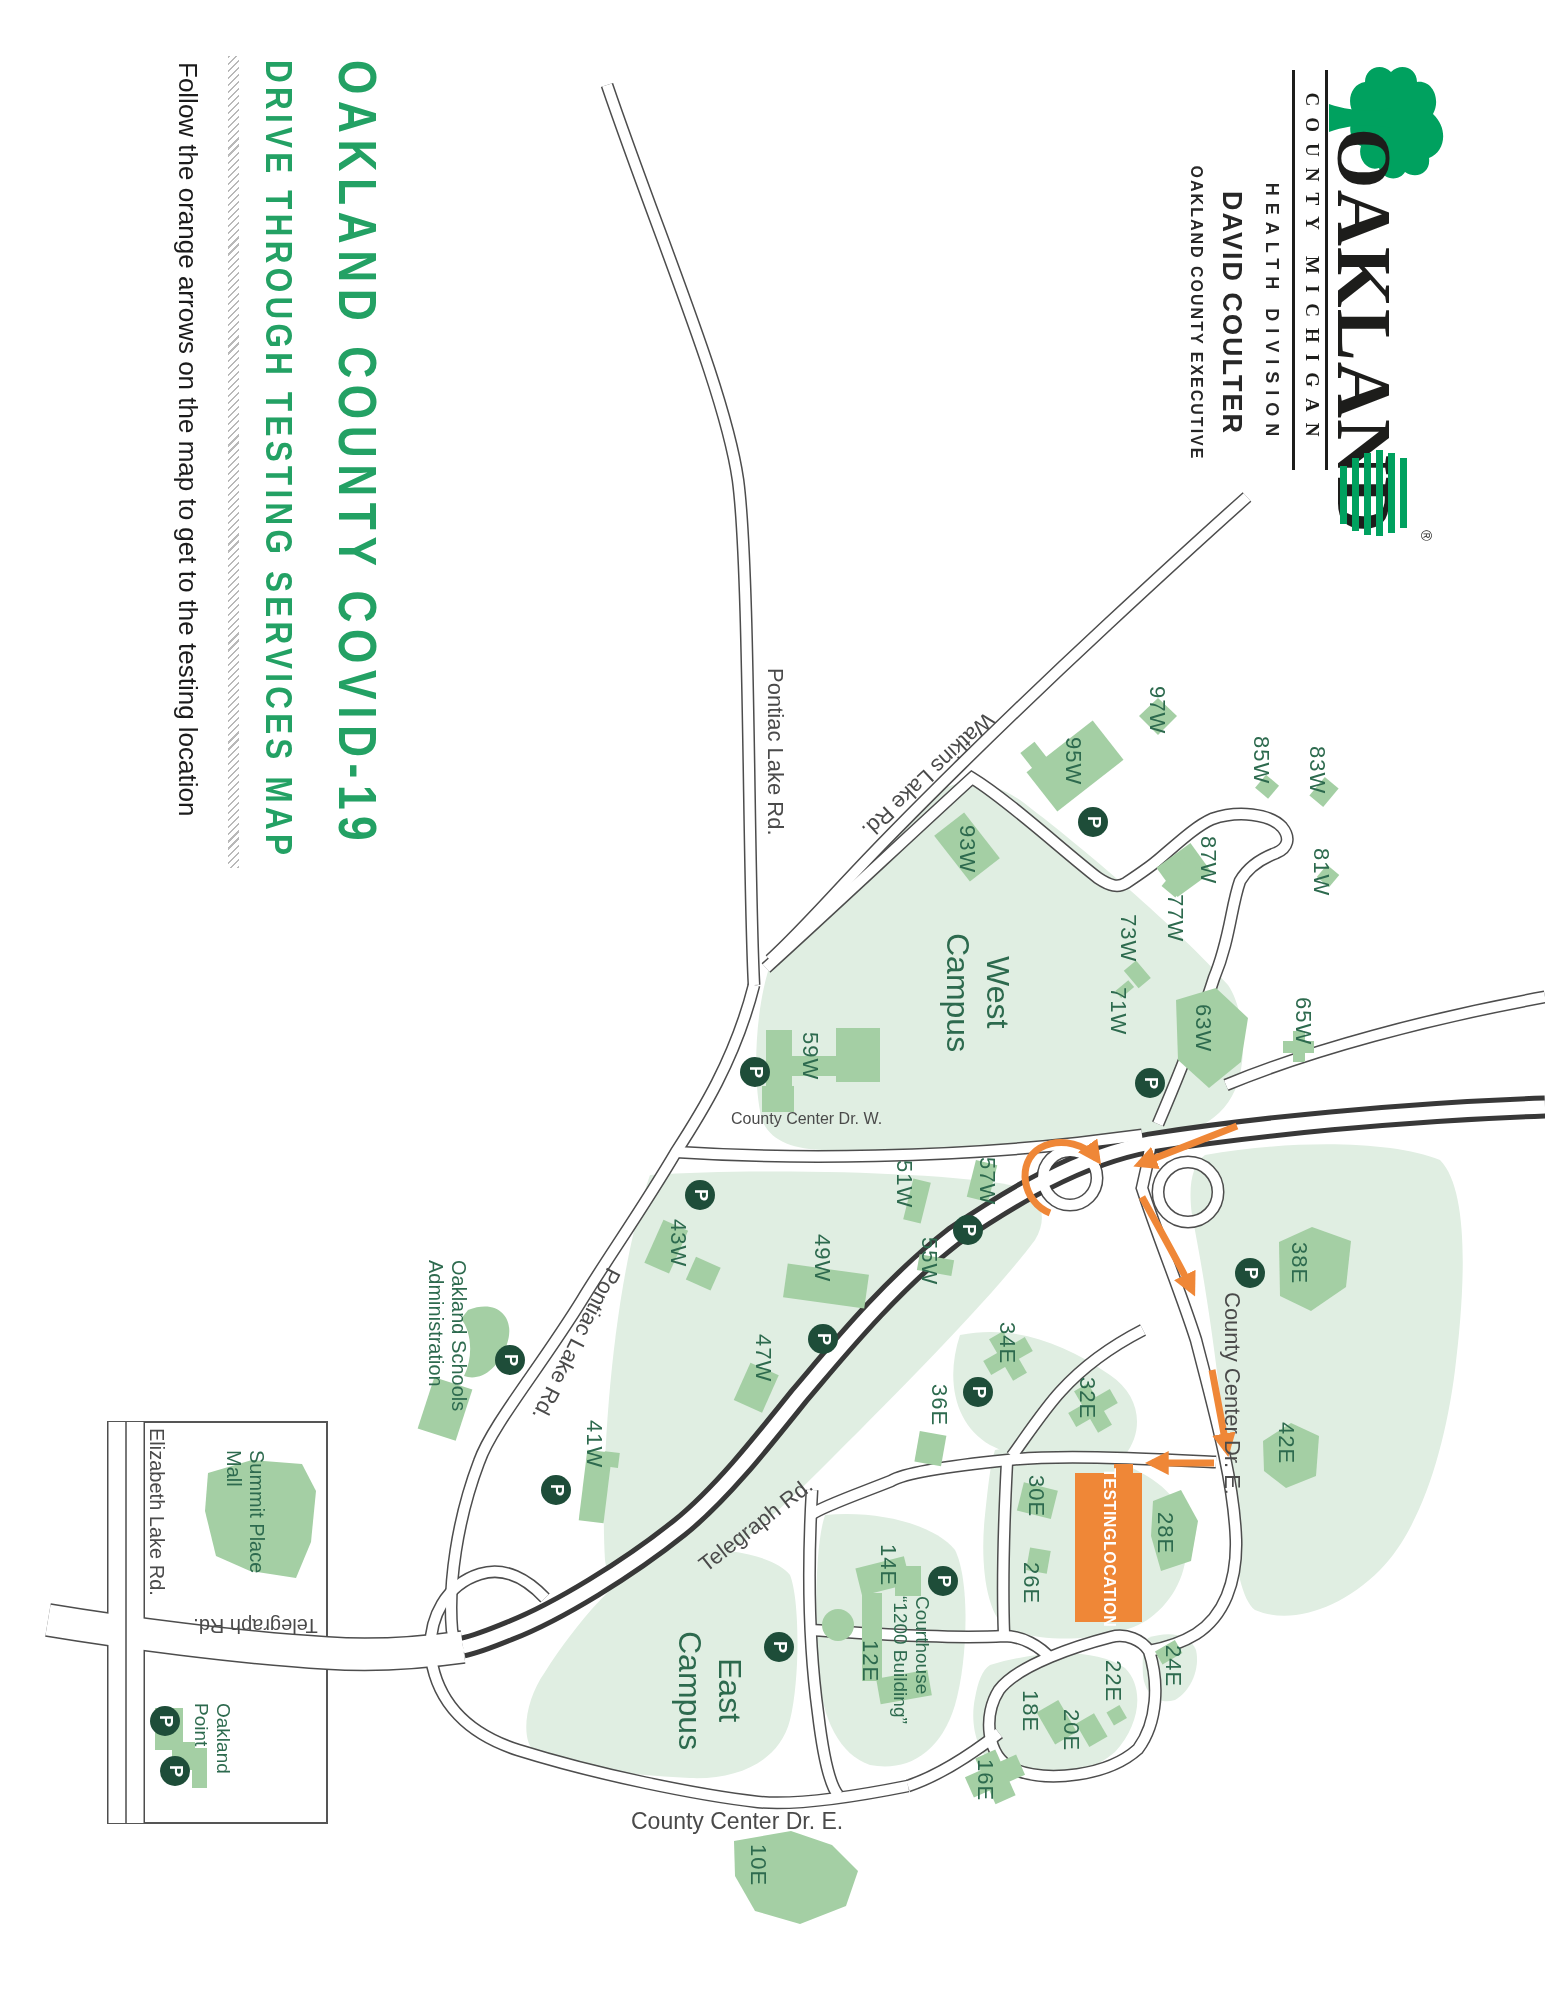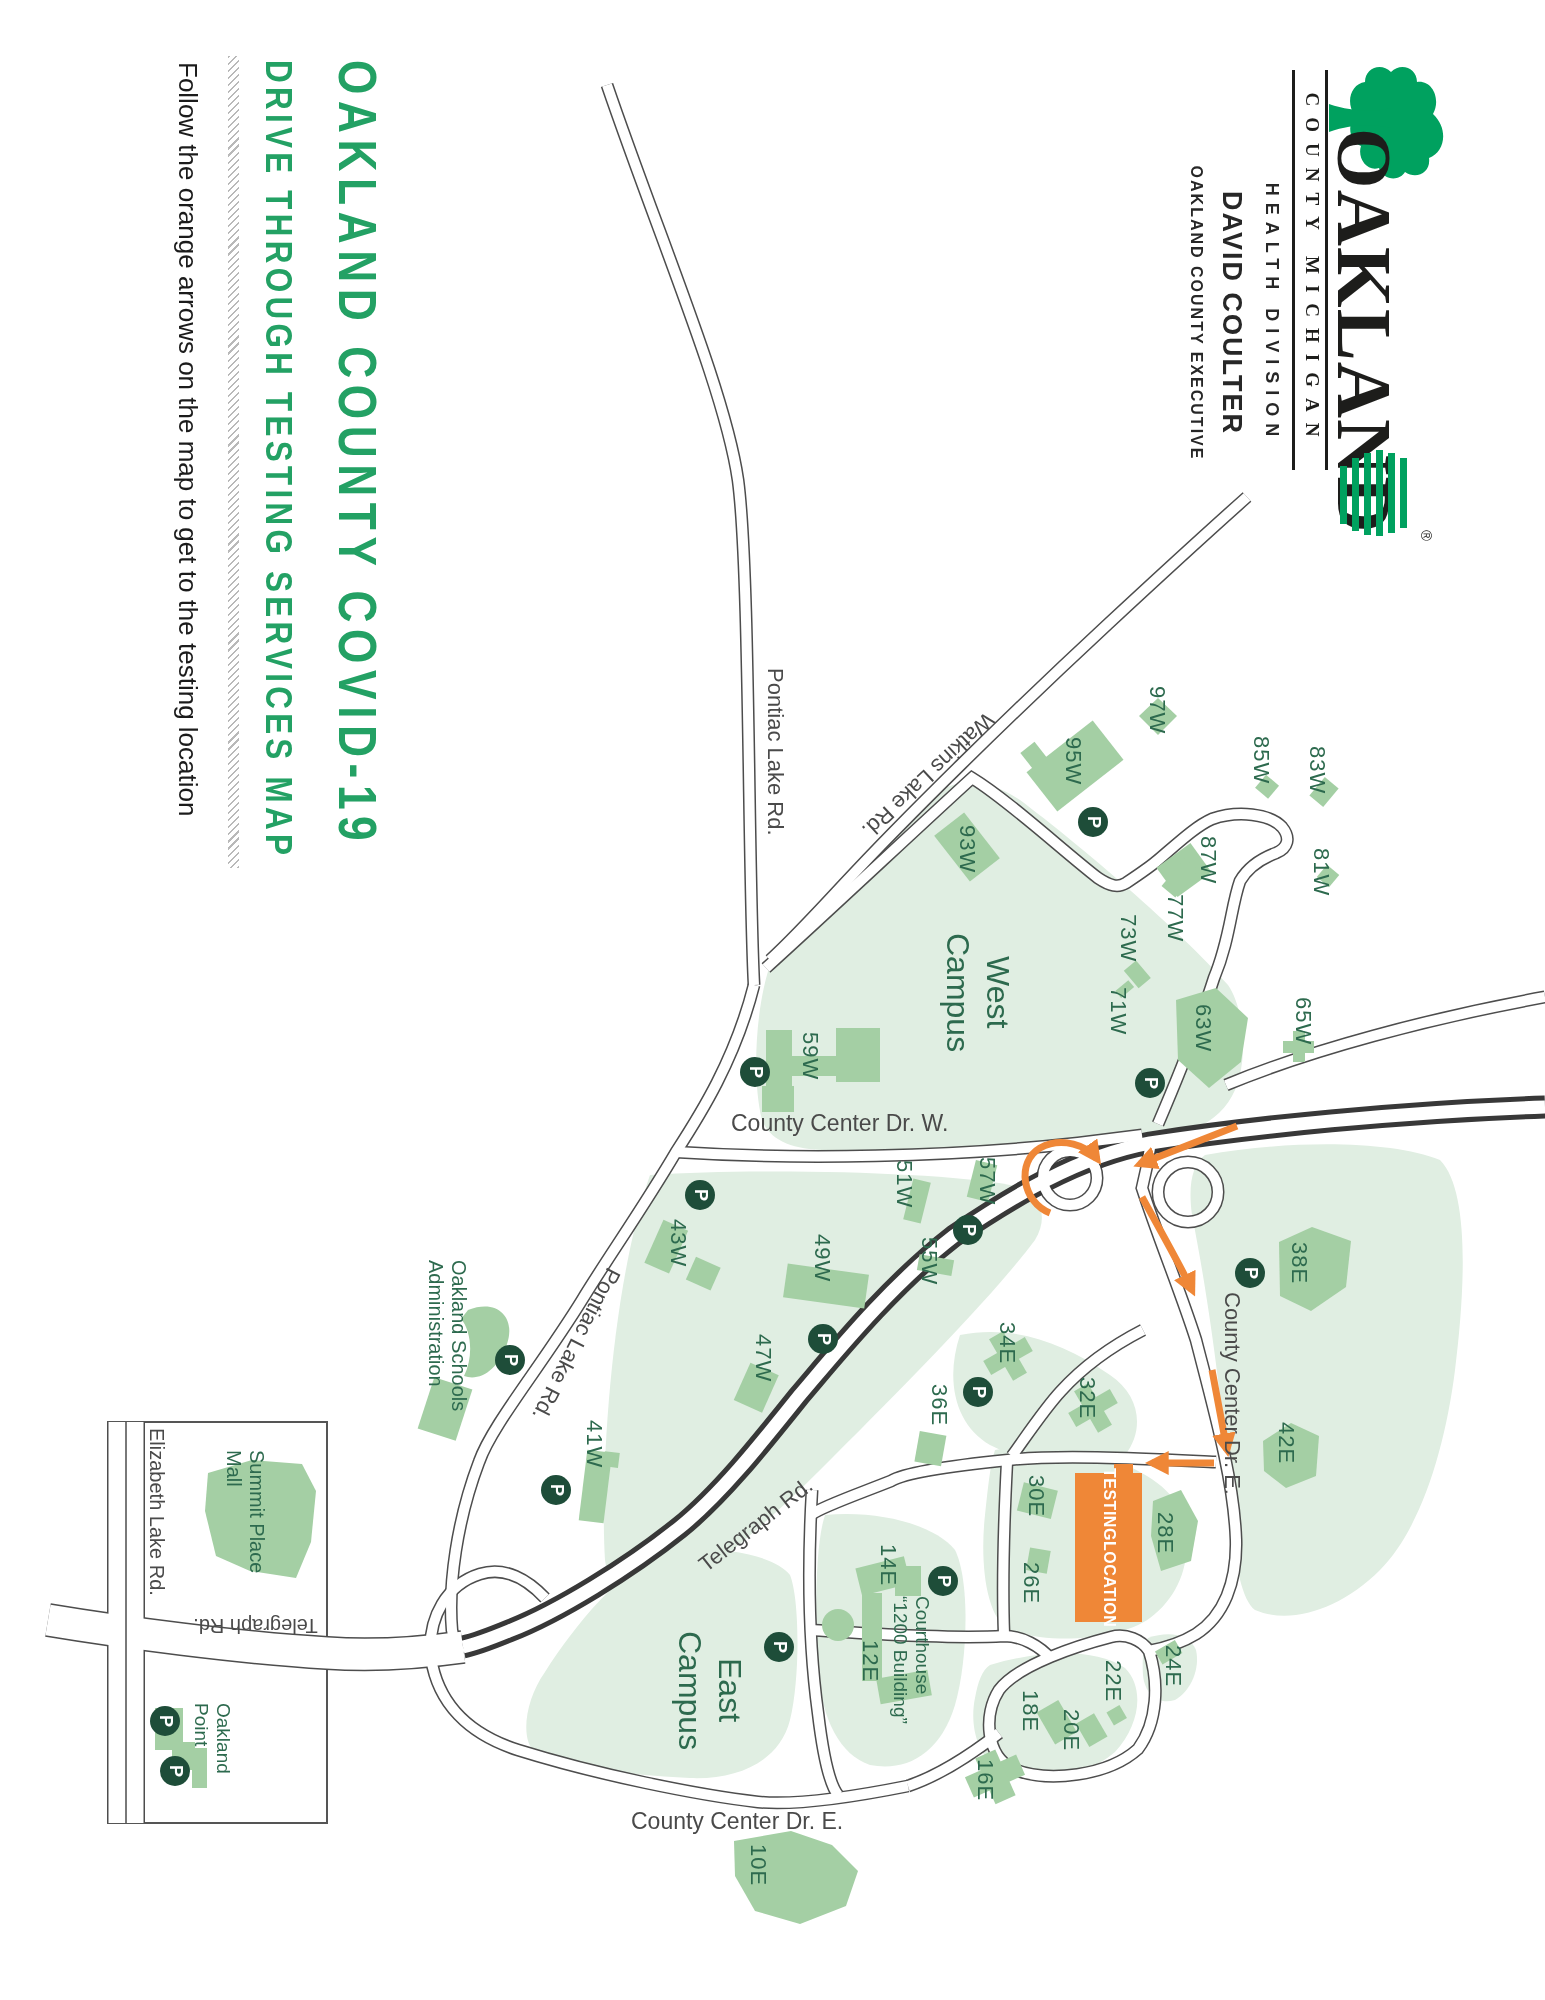--- a/index.html
+++ b/index.html
@@ -243,21 +243,21 @@
       </svg>
       <div class="regmark">®</div>
       <div class="lgRow division">HEALTH DIVISION</div>
       <div class="lgRow execName">DAVID COULTER</div>
       <div class="lgRow execTitle">OAKLAND COUNTY EXECUTIVE</div>
     </div>
   </div>
 
   <div class="roadlbl vtext" style="left:763px;top:668px">Pontiac Lake Rd.</div>
   <div class="roadlbl rotbox" style="left:833px;top:762px;width:190px;transform:rotate(137deg)">Watkins Lake Rd.</div>
-  <div class="roadlbl" style="left:731px;top:1110px;font-size:23px">County Center Dr. W.</div>
+  <div class="roadlbl" style="left:731px;top:1110px;font-size:16px">County Center Dr. W.</div>
   <div class="roadlbl rotbox" style="left:481px;top:1331px;width:190px;transform:rotate(117deg)">Pontiac Lake Rd.</div>
   <div class="roadlbl rotbox" style="left:671px;top:1512px;width:170px;transform:rotate(-38deg)">Telegraph Rd.</div>
   <div class="roadlbl rotbox" style="left:183px;top:1614px;width:145px;font-size:20px;transform:rotate(180deg)">Telegraph Rd.</div>
   <div class="roadlbl vtext" style="left:146px;top:1428px;font-size:20px">Elizabeth Lake Rd.</div>
   <div class="roadlbl vtext" style="left:1220px;top:1292px">County Center Dr. E.</div>
   <div class="roadlbl" style="left:631px;top:1808px;font-size:23px">County Center Dr. E.</div>
 
   <div class="campus" style="left:938px;top:905px;height:175px">
     <div>West</div>
       <div>Campus</div>

